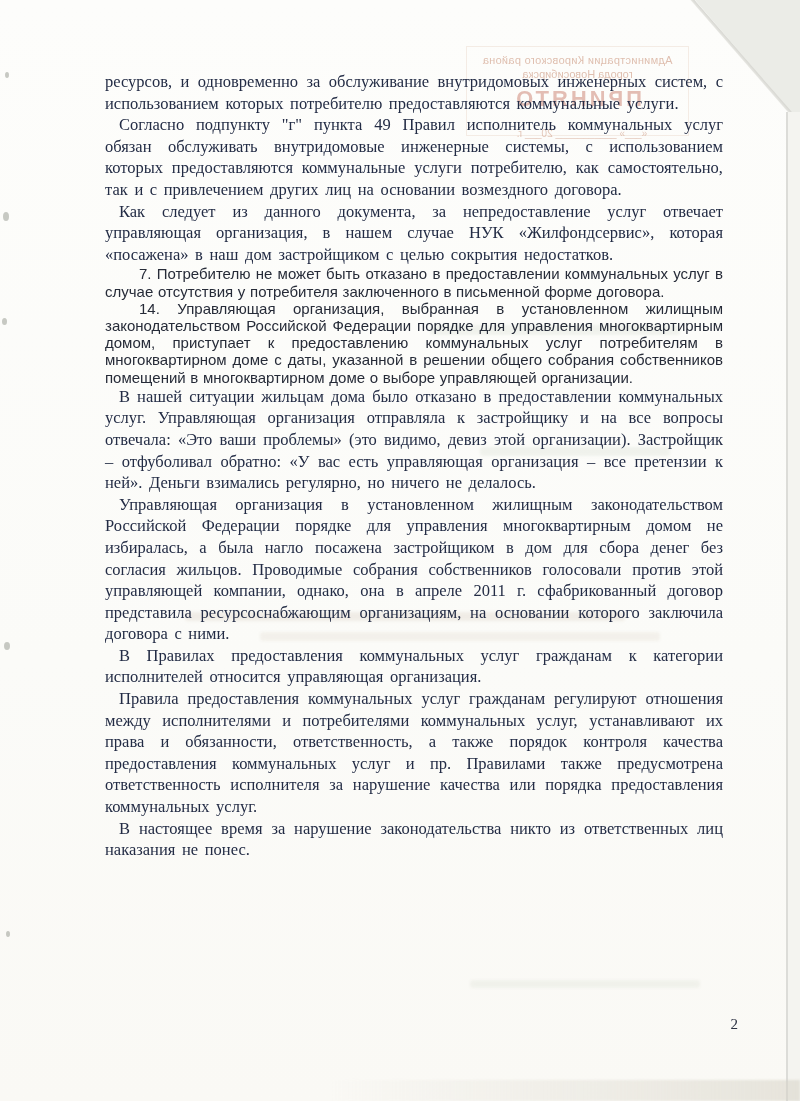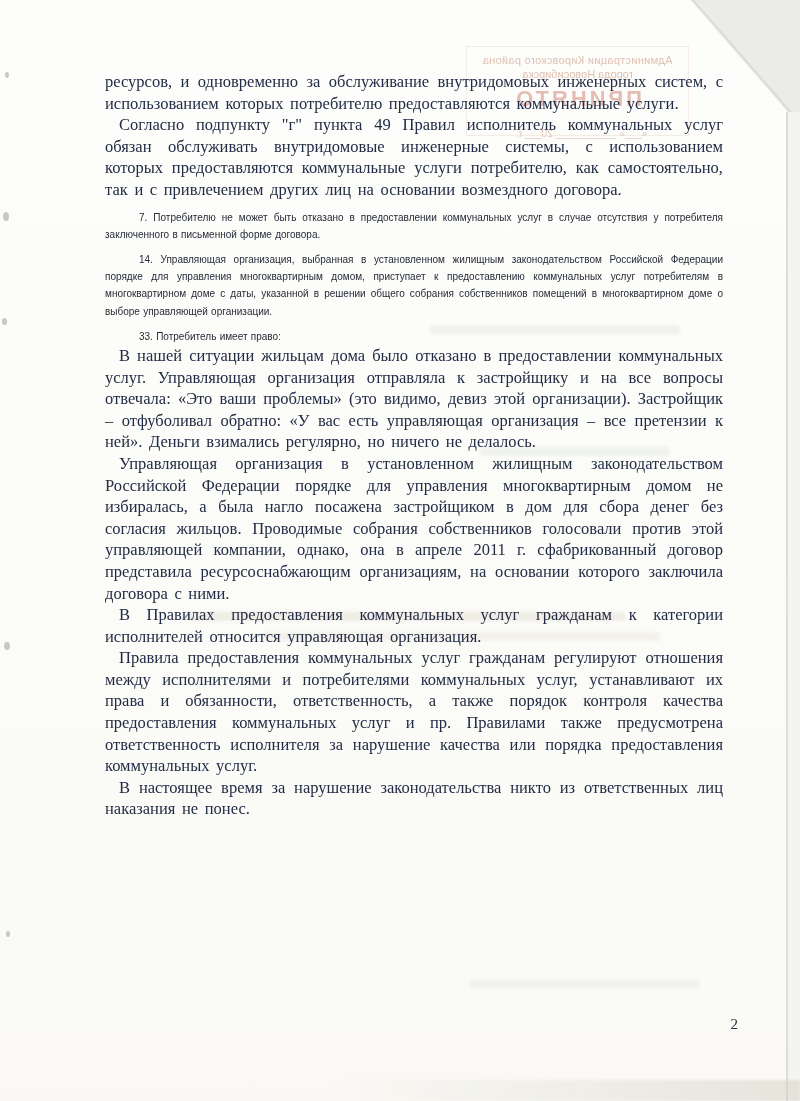--- a/index.html
+++ b/index.html
@@ -100,25 +100,24 @@
   .para.serif{
     font-family:Liberation Serif, serif;
     font-size:16.5px;line-height:21.6px;
     color:#232c45;
     text-indent:14px;
     word-spacing:2.5px;
   }
   .para.serif.no-indent{text-indent:0;}
   .para.sans{
     font-family:"Liberation Sans", sans-serif;
-    font-size:10px;line-height:17.2px;
+    font-size:15px;line-height:17.2px;
     color:#262b38;
     text-indent:34px;
     word-spacing:.5px;
-    margin-top:8px;
   }
   .page-number{
     position:absolute;left:714px;top:1016px;width:24px;
     font-family:"Liberation Serif", serif;
     font-size:15px;color:#2b3142;text-align:right;
   }
 </style>
 </head>
 <body>
 
@@ -134,23 +133,23 @@
 
   <div class="ghost ghost-a"></div>
   <div class="ghost ghost-b"></div>
   <div class="ghost ghost-c"></div>
   <div class="ghost ghost-d"></div>
   <div class="ghost ghost-e"></div>
 
   <div class="content">
       <p class="para serif no-indent">ресурсов, и одновременно за обслуживание внутридомовых инженерных систем, с использованием которых потребителю предоставляются коммунальные услуги.</p>
       <p class="para serif">Согласно подпункту "г" пункта 49 Правил исполнитель коммунальных услуг обязан обслуживать внутридомовые инженерные системы, с использованием которых предоставляются коммунальные услуги потребителю, как самостоятельно, так и с привлечением других лиц на основании возмездного договора.</p>
+      <p class="para serif">Как следует из данного документа, за непредоставление услуг отвечает управляющая организация, в нашем случае НУК «Жилфондсервис», которая «посажена» в наш дом застройщиком с целью сокрытия недостатков.</p>
       <p class="para sans">7. Потребителю не может быть отказано в предоставлении коммунальных услуг в случае отсутствия у потребителя заключенного в письменной форме договора.</p>
       <p class="para sans">14. Управляющая организация, выбранная в установленном жилищным законодательством Российской Федерации порядке для управления многоквартирным домом, приступает к предоставлению коммунальных услуг потребителям в многоквартирном доме с даты, указанной в решении общего собрания собственников помещений в многоквартирном доме о выборе управляющей организации.</p>
-      <p class="para sans">33. Потребитель имеет право:</p>
       <p class="para serif">В нашей ситуации жильцам дома было отказано в предоставлении коммунальных услуг. Управляющая организация отправляла к застройщику и на все вопросы отвечала: «Это ваши проблемы» (это видимо, девиз этой организации). Застройщик – отфуболивал обратно: «У вас есть управляющая организация – все претензии к ней». Деньги взимались регулярно, но ничего не делалось.</p>
       <p class="para serif">Управляющая организация в установленном жилищным законодательством Российской Федерации порядке для управления многоквартирным домом не избиралась, а была нагло посажена застройщиком в дом для сбора денег без согласия жильцов. Проводимые собрания собственников голосовали против этой управляющей компании, однако, она в апреле 2011 г. сфабрикованный договор представила ресурсоснабжающим организациям, на основании которого заключила договора с ними.</p>
       <p class="para serif">В Правилах предоставления коммунальных услуг гражданам к категории исполнителей относится управляющая организация.</p>
       <p class="para serif">Правила предоставления коммунальных услуг гражданам регулируют отношения между исполнителями и потребителями коммунальных услуг, устанавливают их права и обязанности, ответственность, а также порядок контроля качества предоставления коммунальных услуг и пр. Правилами также предусмотрена ответственность исполнителя за нарушение качества или порядка предоставления коммунальных услуг.</p>
       <p class="para serif">В настоящее время за нарушение законодательства никто из ответственных лиц наказания не понес.</p>
     </div>
 
   <div class="page-number">2</div>
 
   <div class="corner-fold"></div>

